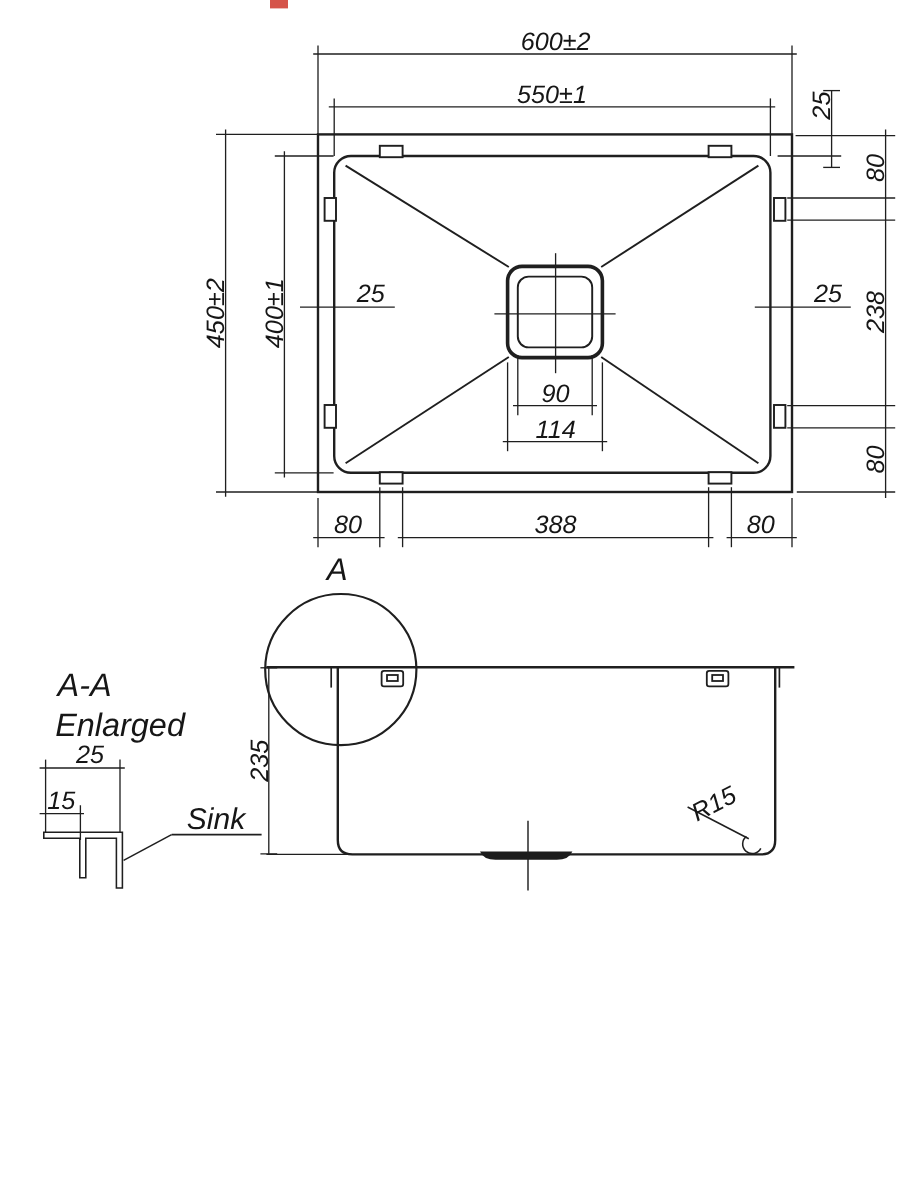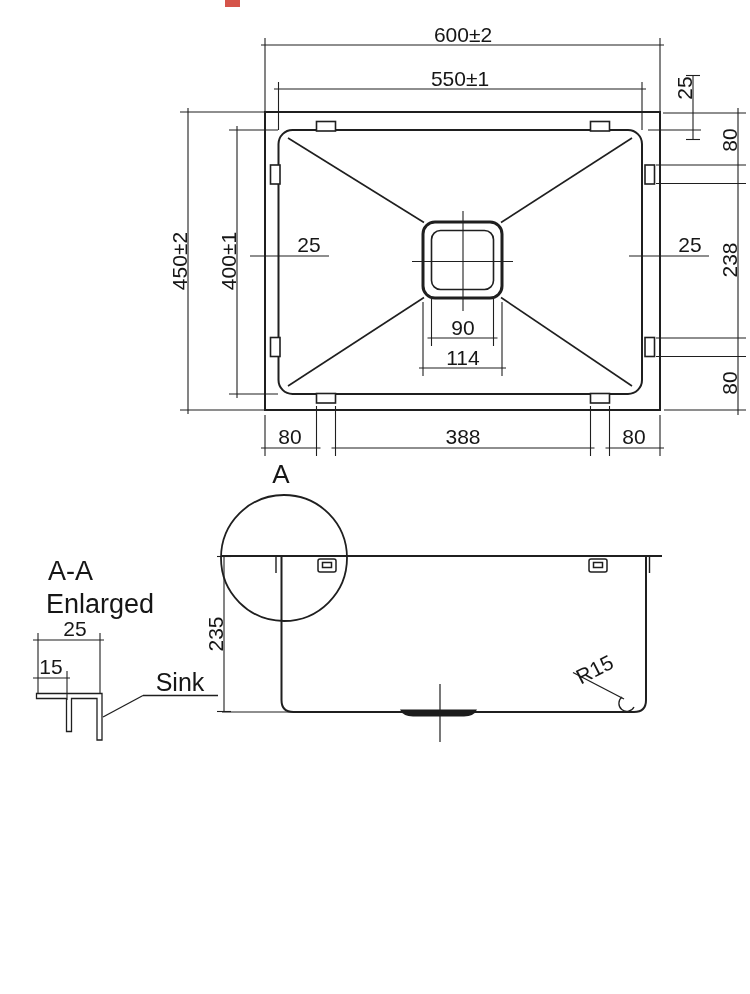--- a/index.html
+++ b/index.html
@@ -1,16 +1,16 @@
 <!DOCTYPE html>
 <html><head>
 <meta charset="utf-8">
 <style>
   html,body{margin:0;padding:0;background:#ffffff;}
-  .canvas{position:relative;width:750px;height:809px;background:#ffffff;overflow:hidden;}
+  .canvas{position:relative;width:750px;height:809px;background:#ffffff;overflow:hidden;font-style:italic;}
   svg{display:block;}
   text{font-family:"Liberation Sans", sans-serif;fill:#161616;stroke:none;}
   .dim{font-size:21px;}
   .marker{font-size:26px;}
   .detail-title{font-size:27px;}
   .callout{font-size:25px;}
 </style>
 </head>
 <body>
 

